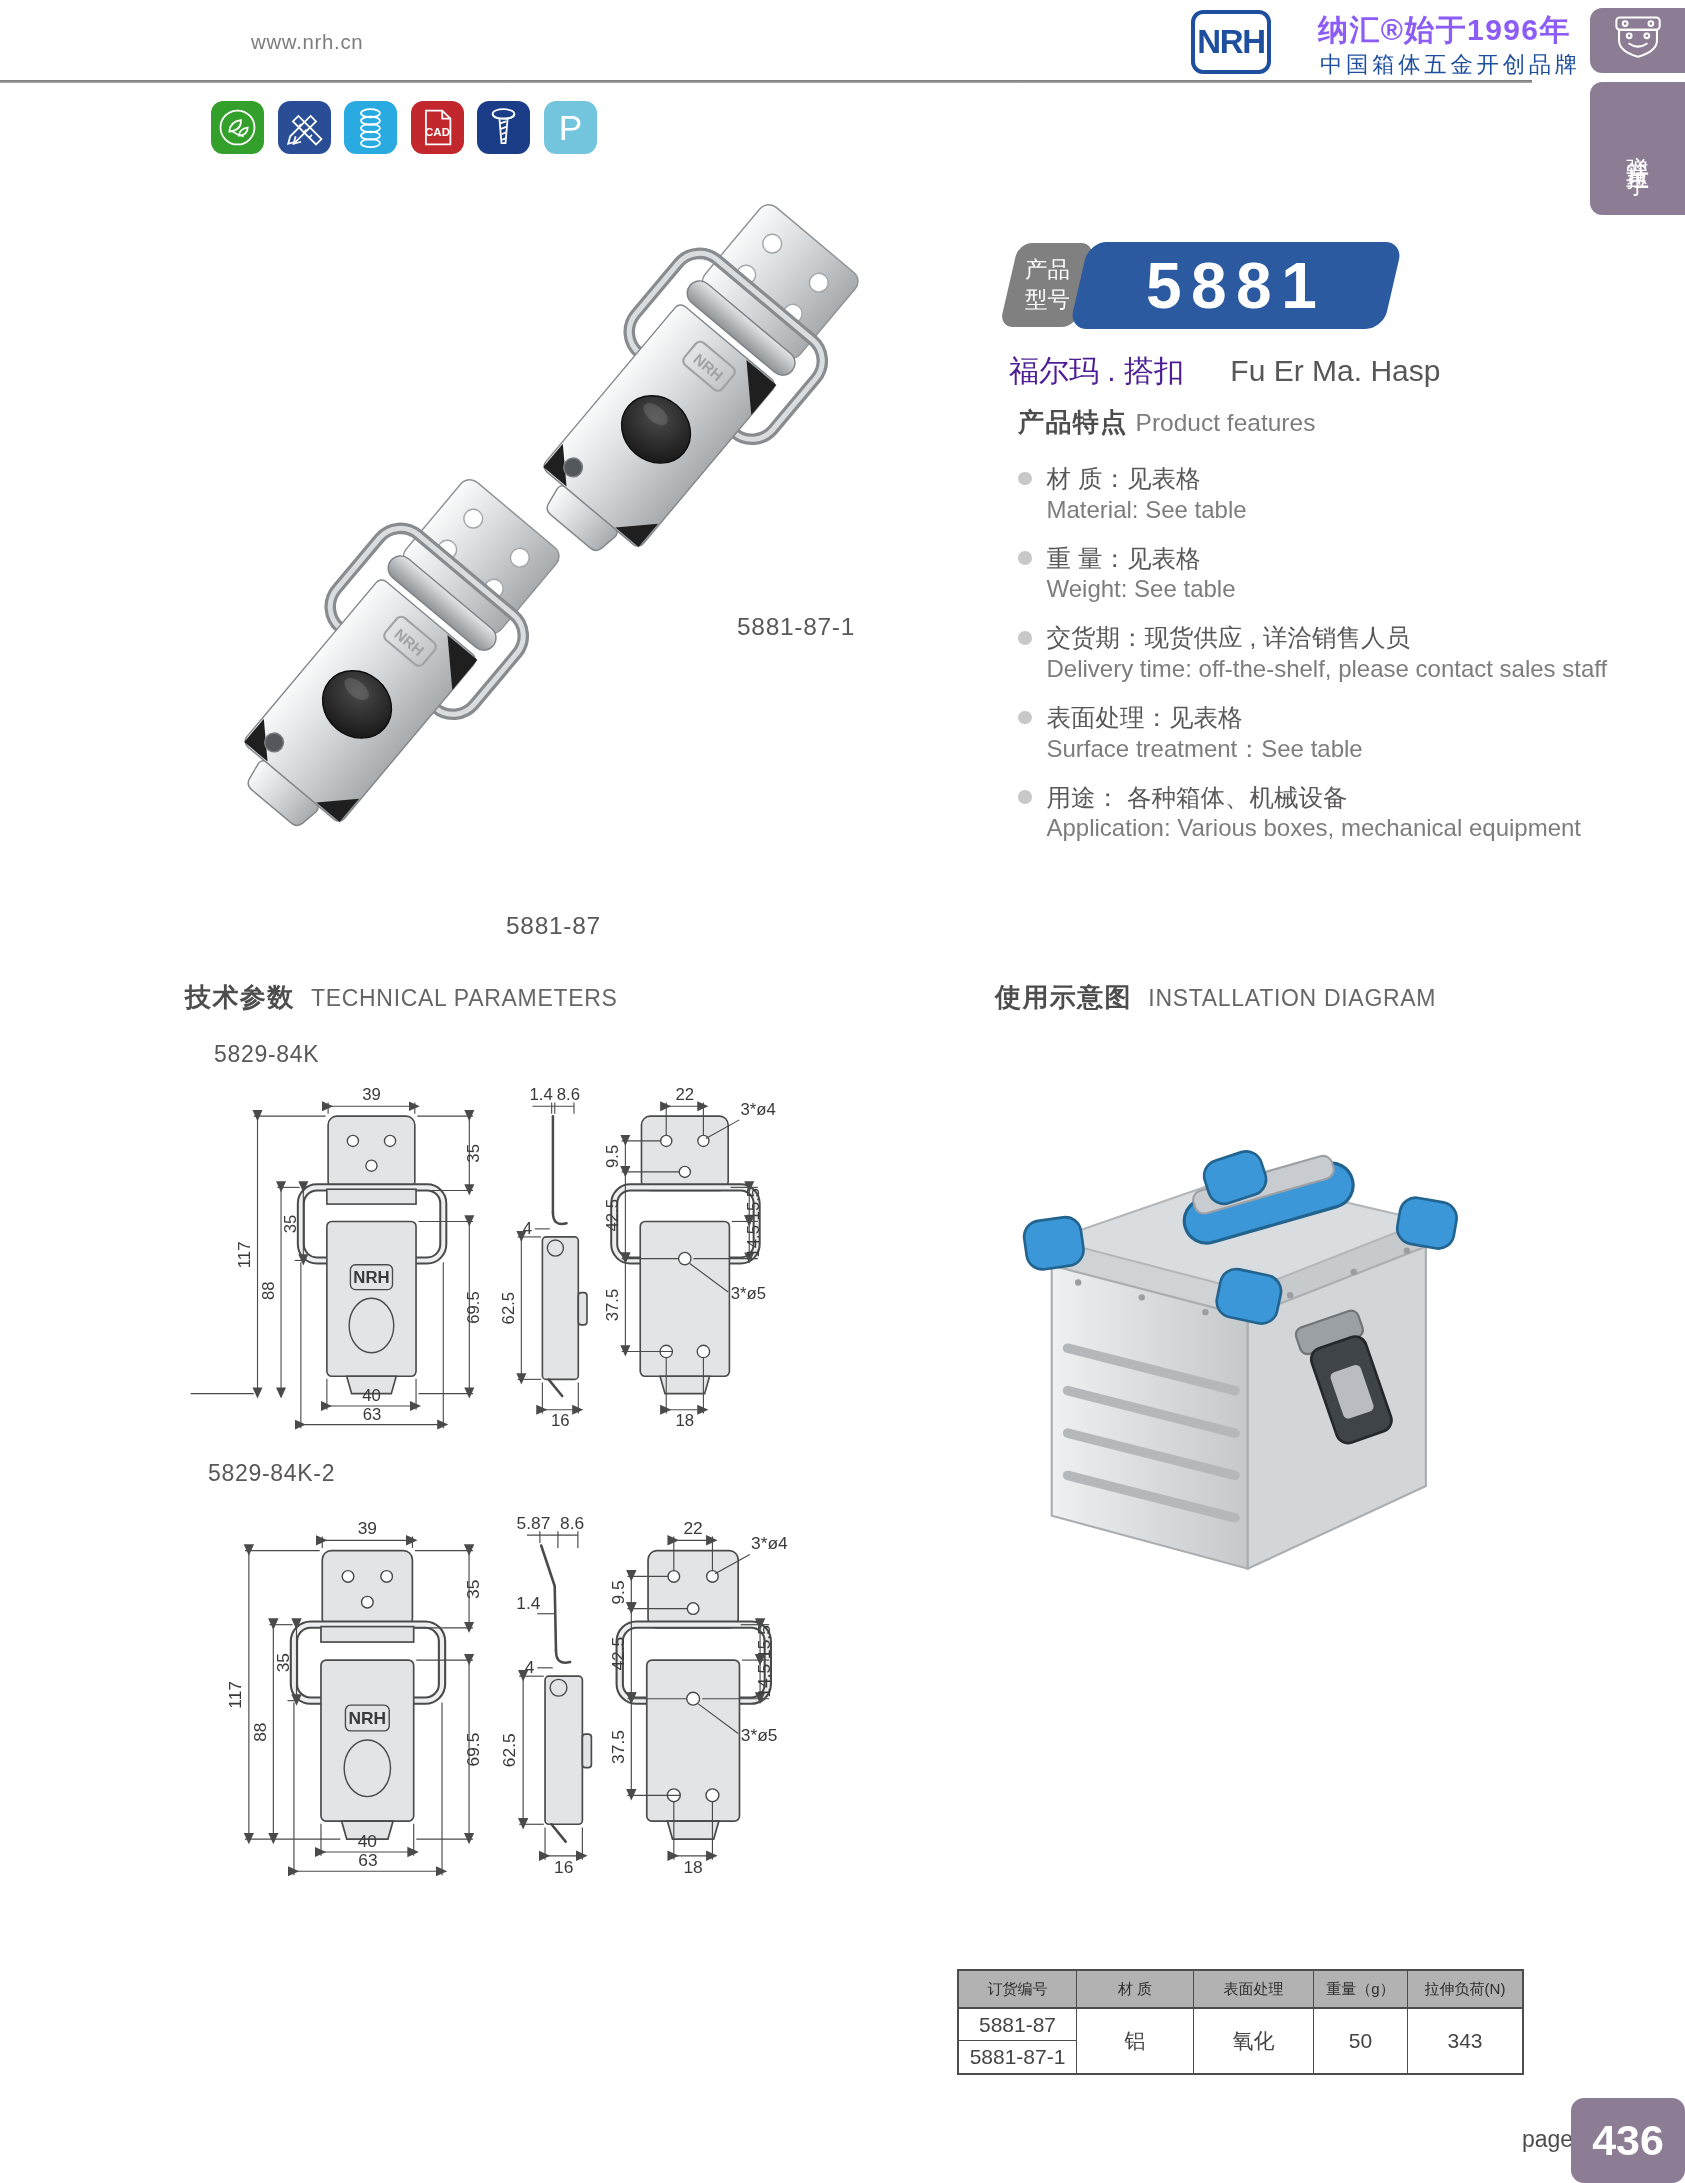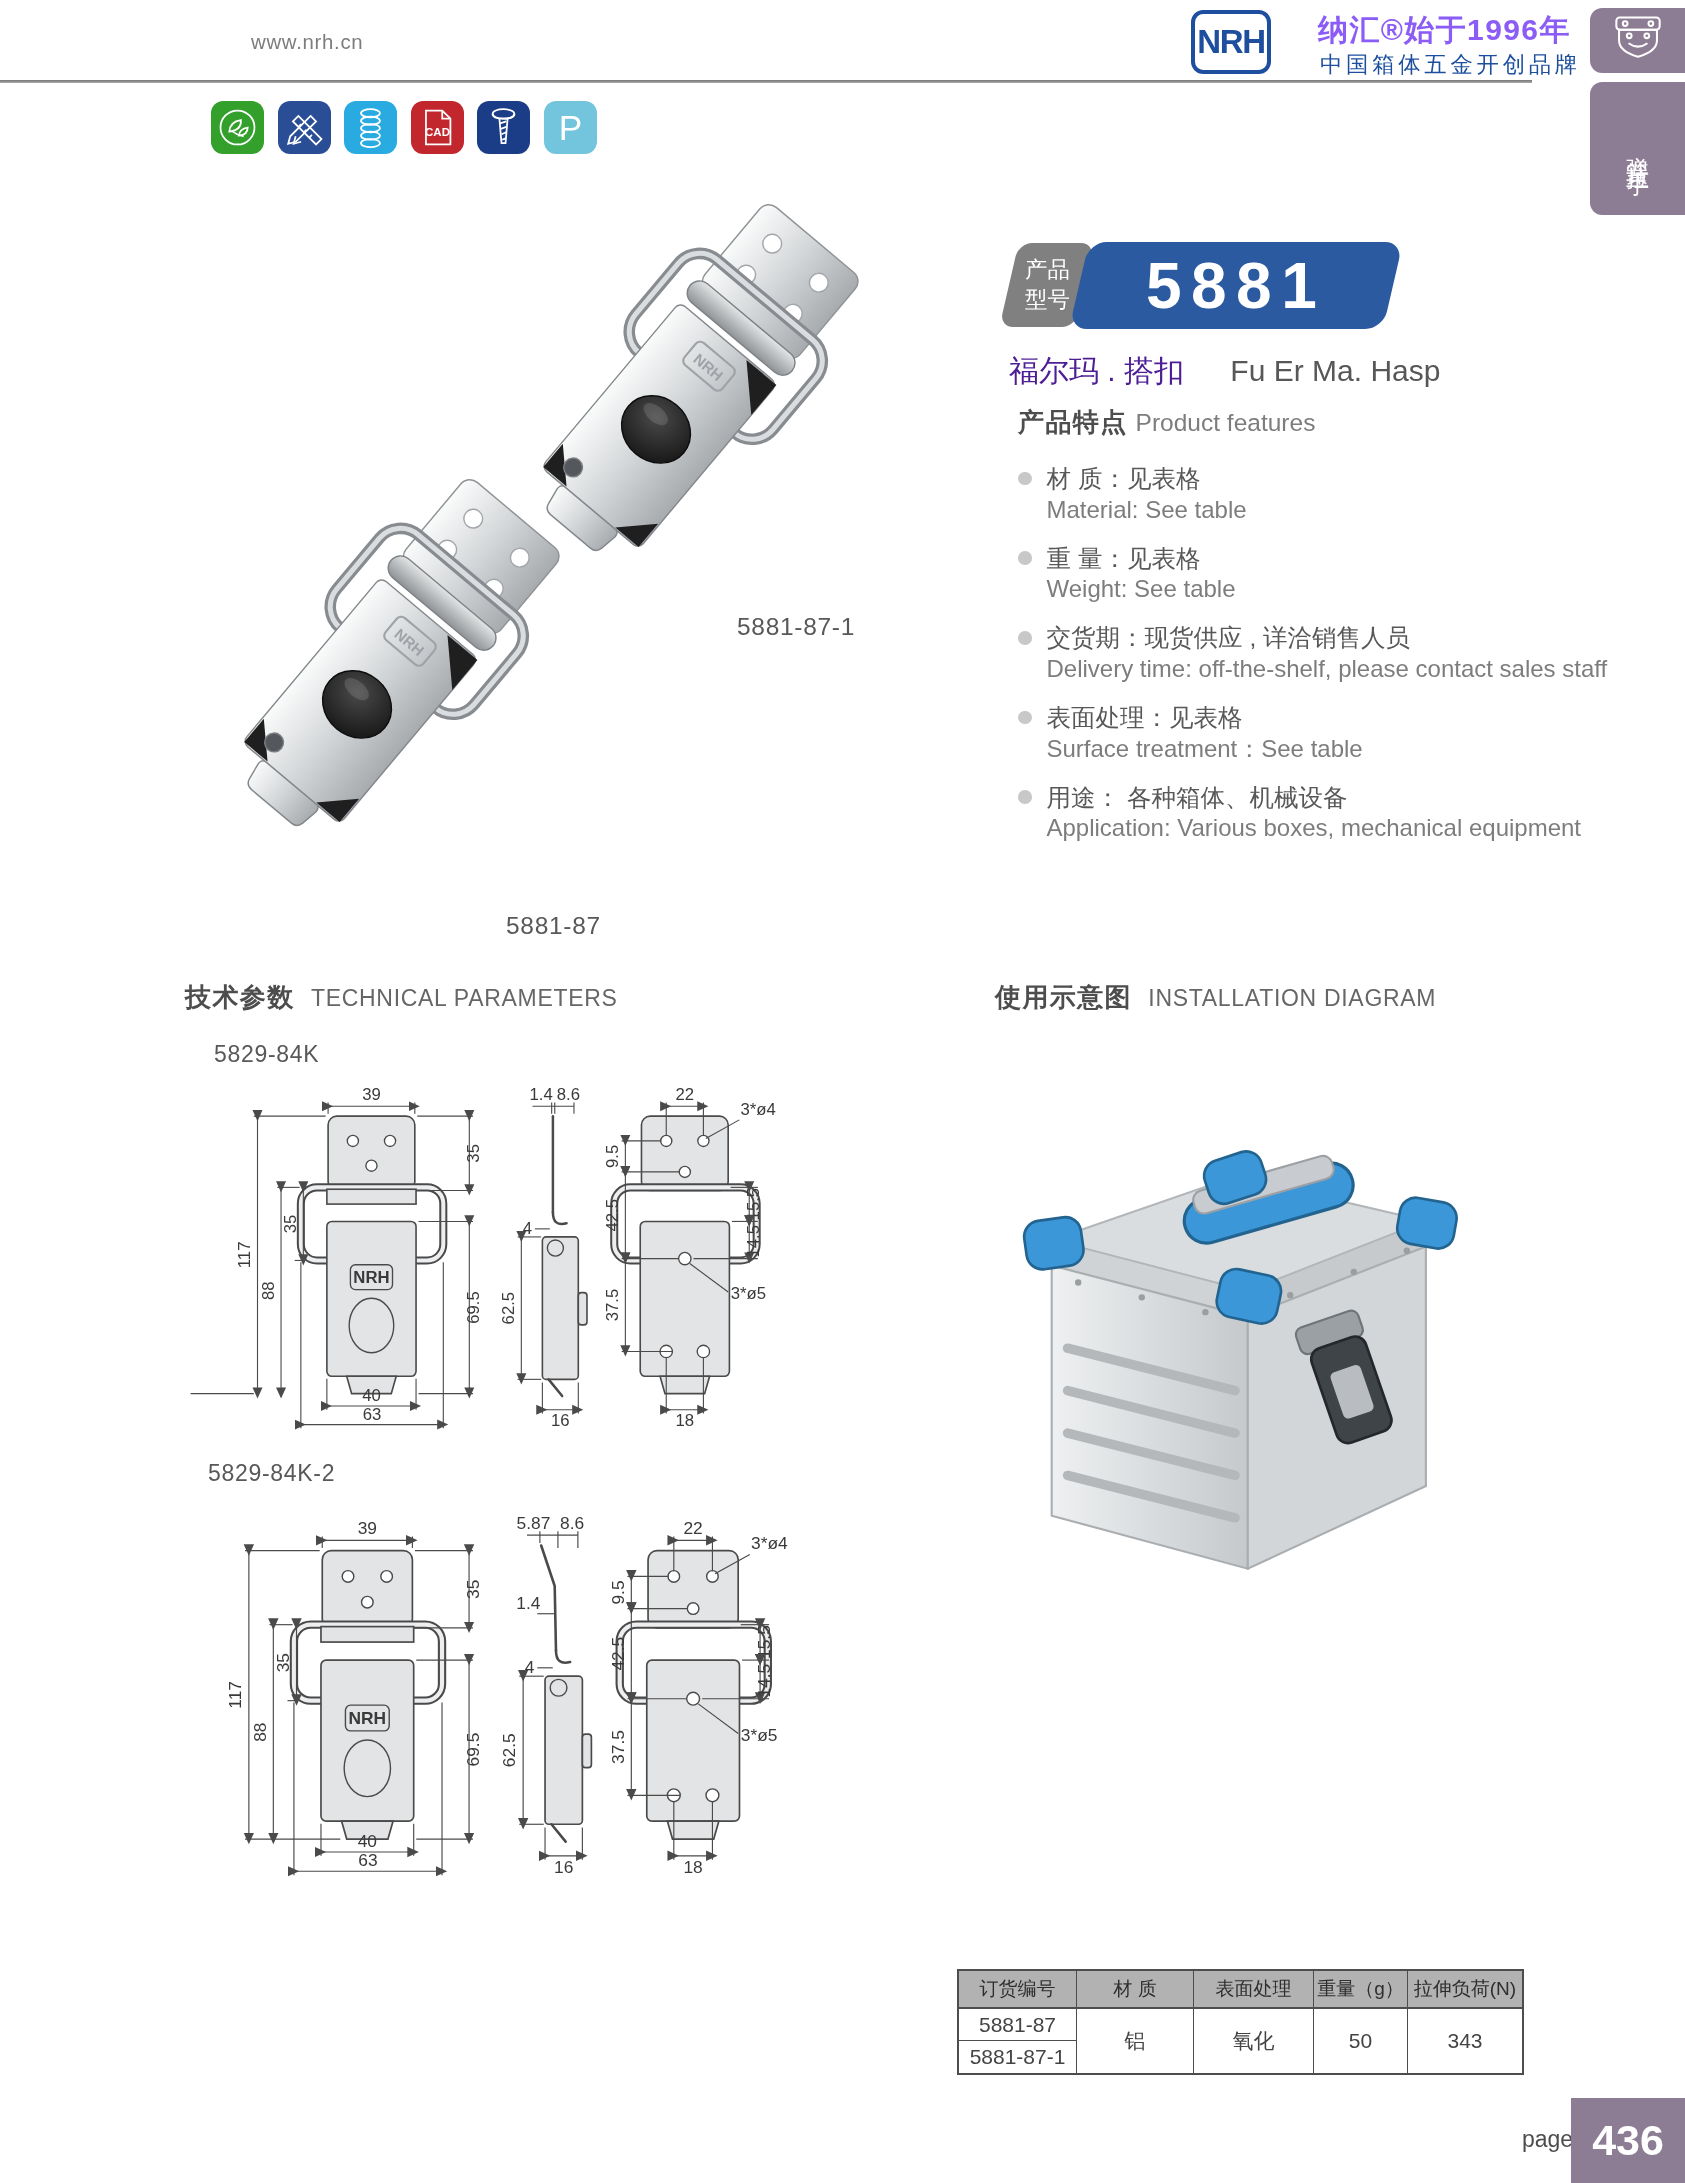--- a/index.html
+++ b/index.html
@@ -66,35 +66,35 @@
   .hole{fill:#ffffff;stroke:#4a4a4a;stroke-width:2.2;}
   .tubeo{fill:none;stroke:#4a4a4a;stroke-width:13;}
   .tubei{fill:none;stroke:#eceeef;stroke-width:6.5;}
   .thin{stroke:#4a4a4a;stroke-width:4;fill:none;stroke-linecap:round;}
   .outline{fill:none;stroke:#4a4a4a;stroke-width:2.2;}
 
   
   .spec{left:957px;top:1969px;width:567px;border:2px solid #4d4d4d;box-sizing:border-box;font-size:20.4px;}
   .st-row{display:flex;}
   .st-head{background:#b2b2b2;height:36px;}
-  .st-head .cell{border-right:1.4px solid #4d4d4d;display:flex;align-items:center;justify-content:center;color:#2e2e2e;font-size:19px;box-sizing:border-box;}
+  .st-head .cell{border-right:1.4px solid #4d4d4d;display:flex;align-items:center;justify-content:center;color:#2e2e2e;font-size:15px;box-sizing:border-box;}
   .st-body{height:64px;border-top:2px solid #4d4d4d;}
   .st-body .cell{border-right:1.4px solid #4d4d4d;display:flex;align-items:center;justify-content:center;color:#444;font-size:21px;box-sizing:border-box;}
   .c1{width:118px;flex-direction:column;}
   .c2{width:117px;}
   .c3{width:120px;}
   .c4{width:94px;}
   .c5{width:114px;border-right:none !important;}
   .ord{height:32px;display:flex;align-items:center;justify-content:center;width:100%;box-sizing:border-box;}
   .ord:first-child{border-bottom:1.4px solid #4d4d4d;}
 
   
   .page-word{left:1522px;top:2126px;font-size:23px;color:#4d4d4d;}
   .page-num{left:1571px;top:2098px;width:114px;height:85px;background:#8d7d94;display:flex;align-items:center;justify-content:center;
-            color:#fff;font-size:43px;font-weight:bold;}
+            color:#fff;font-size:43px;font-weight:bold;border-radius:13px;}
 </style>
 </head>
 <body>
 
 <div class="page">
 
   <svg width="0" height="0" style="position:absolute">
     <defs>
       <linearGradient id="met" x1="0" y1="0" x2="1" y2="0">
         <stop offset="0" stop-color="#fafbfb"></stop>

